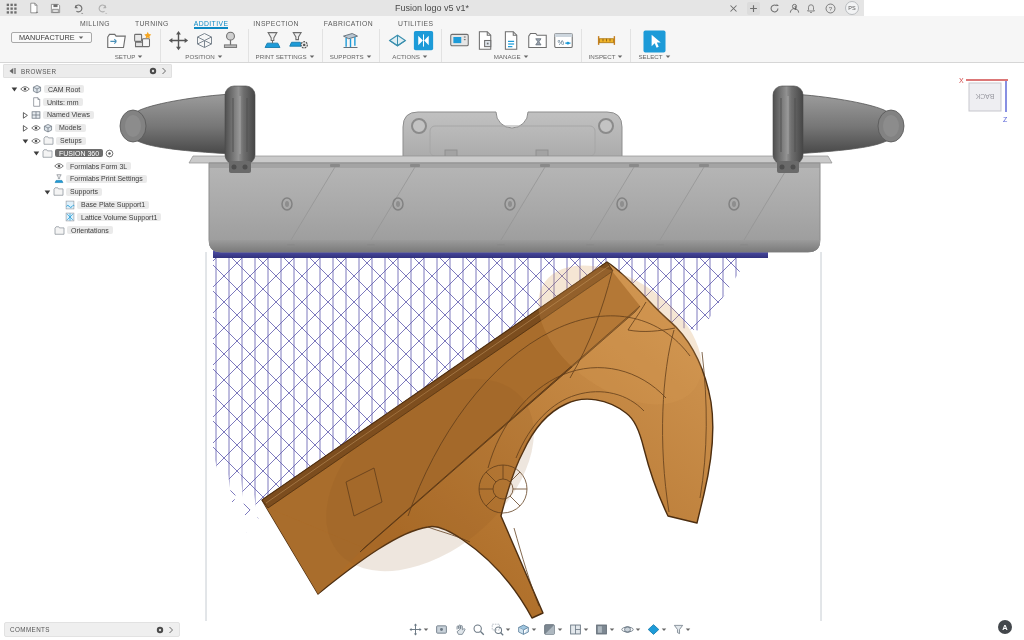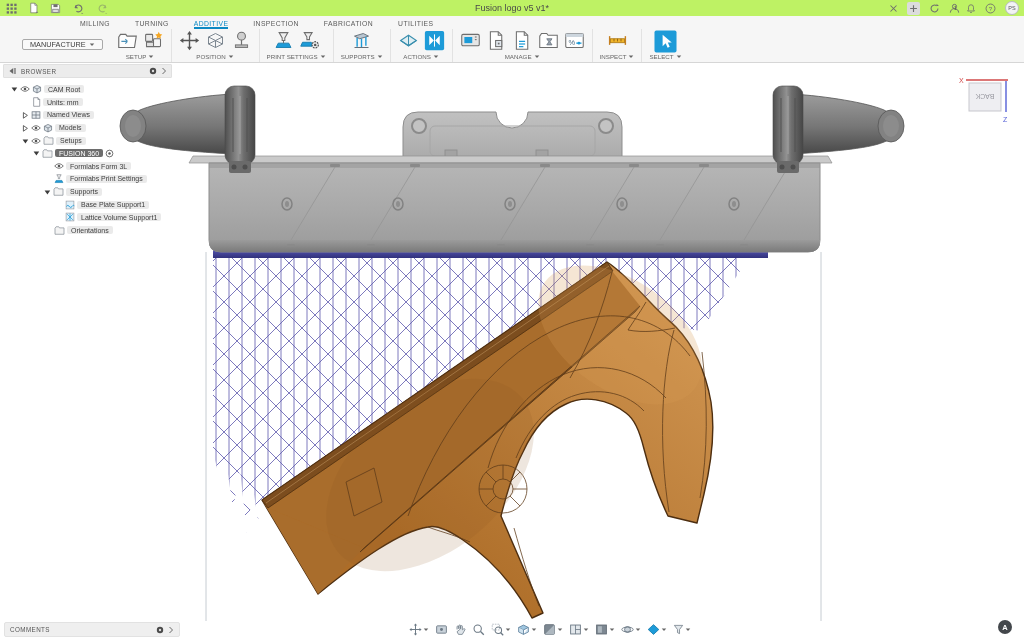--- a/index.html
+++ b/index.html
@@ -1,37 +1,37 @@
 <!DOCTYPE html>
 <html><head>
 <meta charset="utf-8">
 <style>
   html,body{margin:0;padding:0}
   body{width:1024px;height:640px;position:relative;overflow:hidden;background:#fff;
        font-family:"Liberation Sans",sans-serif;-webkit-font-smoothing:antialiased}
   
-  .topbar{position:absolute;top:0;left:0;width:1024px;height:16px;background:#bef264;
+  .topbar{position:absolute;top:0;left:0;width:864px;height:16px;background:#e5e5e5;
           border-bottom:1px solid #dedede;z-index:5}
   .tb-left{position:absolute;left:6px;top:0;height:16px;display:flex;align-items:center;gap:11px}
   .tb-title{position:absolute;left:0;right:0;top:0;height:16px;display:flex;align-items:center;
             justify-content:center;font-size:9px;color:#4a4a4a}
   .tb-right{position:absolute;right:5px;top:0;height:16px;display:flex;align-items:center;gap:9px}
   .ic{display:inline-flex;align-items:center;justify-content:center;line-height:0}
   .ic svg{display:block}
   .plus-btn{background:#dcdcdc;border-radius:2px;width:13px;height:13px}
   .avatar{width:12px;height:12px;border-radius:50%;background:#f2f3f4;border:1px solid #b9bcbf;
           font-size:5.5px;color:#555;display:flex;align-items:center;justify-content:center}
   .user-count{font-size:6px;color:#555;margin-left:-6px}
   
   .ribbon{position:absolute;top:16px;left:0;width:1024px;height:46px;background:#f6f6f6;
           border-bottom:1px solid #d6d6d6;z-index:5}
   .tabs{display:flex;gap:25px;margin-left:80px;height:13px;align-items:flex-end}
   .tab{font-size:6.8px;letter-spacing:.4px;color:#5a5a5a;padding-bottom:2px;cursor:default}
   .tab.active{color:#0c89c4;border-bottom:2px solid #0c89c4;padding-bottom:0}
-  .toolrow{display:flex;align-items:center;height:32px;padding-left:20px}
+  .toolrow{display:flex;align-items:flex-start;height:32px;padding-left:9px}
   .manu-btn{border:1px solid #a9a9a9;border-radius:2px;background:#f9f9f9;font-size:7.3px;
             color:#3c3c3c;padding:0 7px;margin:3px 7px 4px 2px;display:flex;align-items:center;gap:3px;white-space:nowrap}
   .group{display:flex;flex-direction:column;align-items:center;justify-content:space-between;
          padding:1px 7px 2px 7px;border-right:1px solid #e2e2e2}
   .group:last-child{border-right:none}
   .gicons{display:flex;gap:5px;align-items:center}
   .glabel{font-size:6.2px;color:#666;display:flex;align-items:center;gap:2px;white-space:nowrap}
   
   .browser{position:absolute;top:63px;left:0;width:175px;z-index:4}
   .bhead{margin:1px 3px;height:12px;background:#ececec;border:1px solid #e0e0e0;border-radius:1px;

